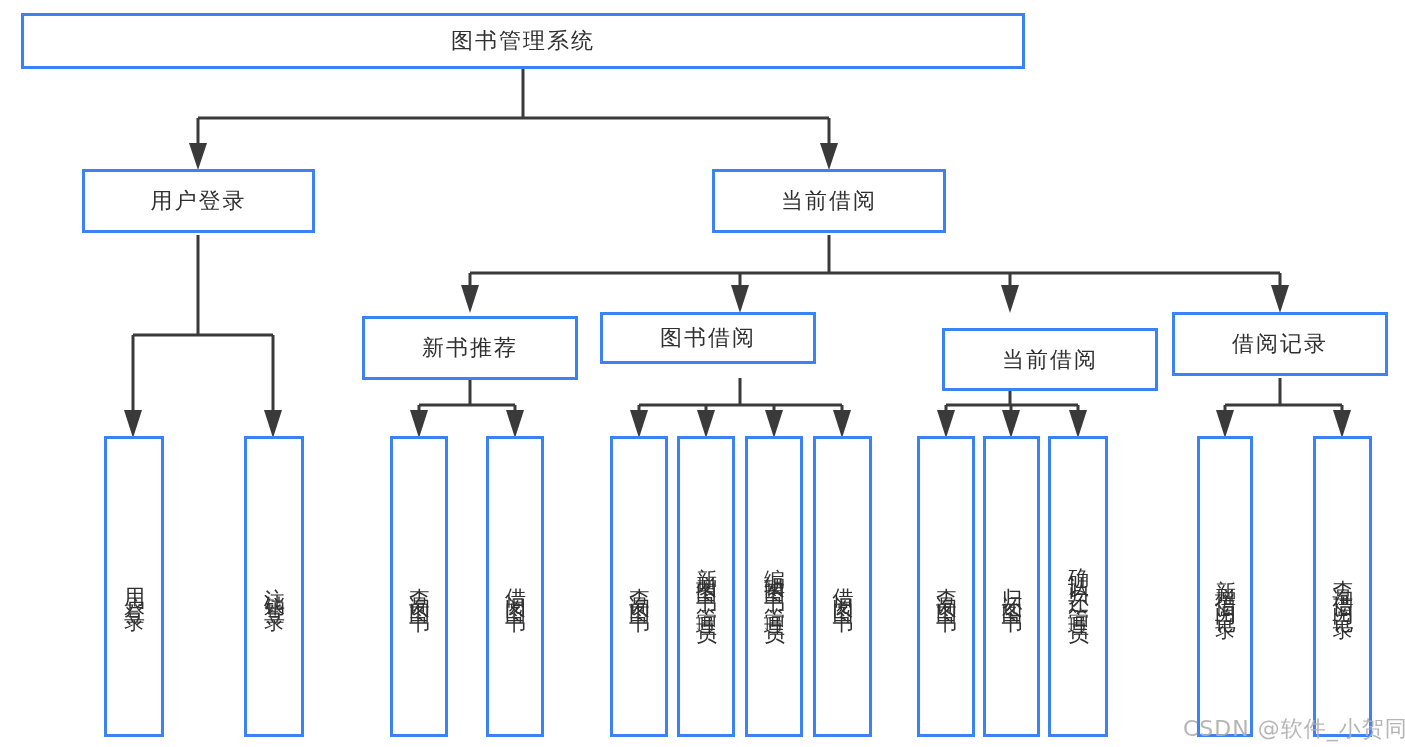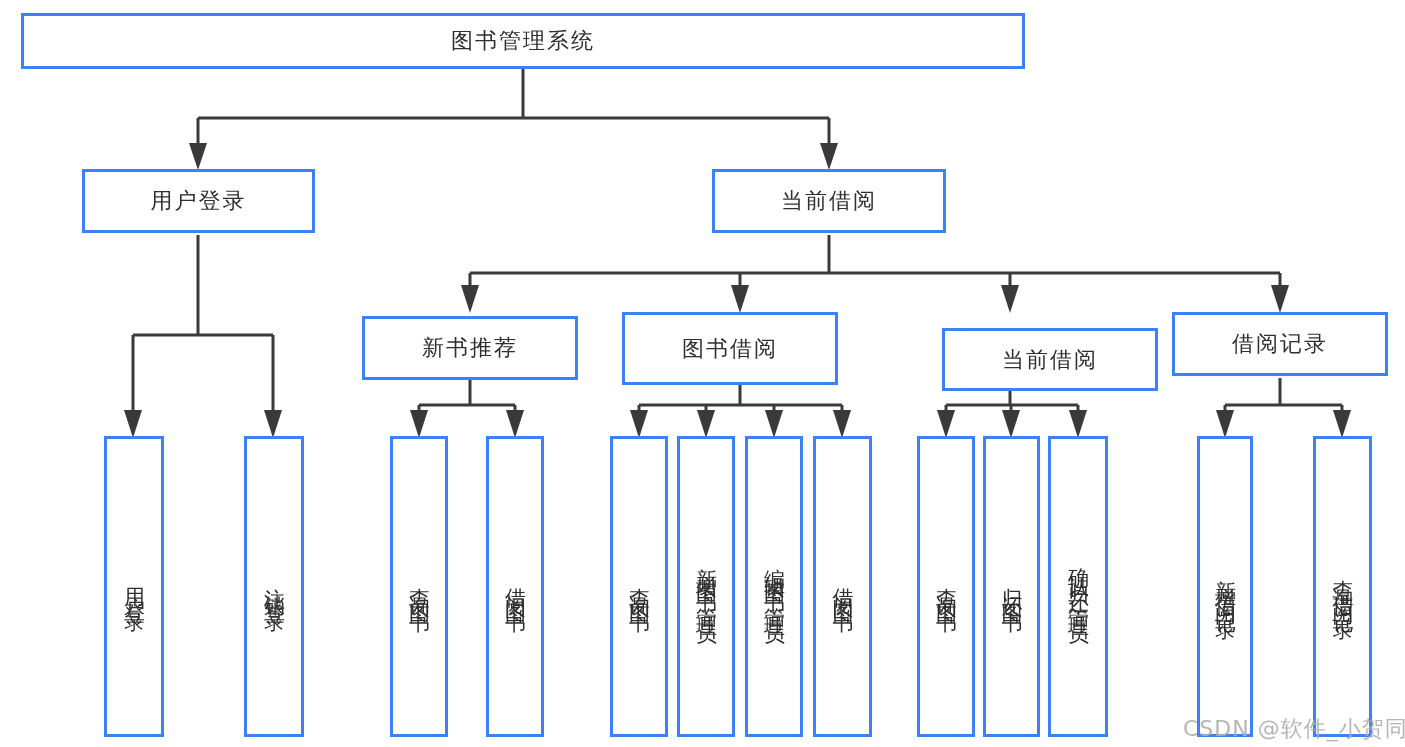--- a/index.html
+++ b/index.html
@@ -120,21 +120,21 @@
   <div class="node hlabel" style="left:82px; top:169px; width:233px; height:64px;">
     <span>用户登录</span>
   </div>
   <div class="node hlabel" style="left:712px; top:169px; width:234px; height:64px;">
     <span>当前借阅</span>
   </div>
 
   <div class="node hlabel" style="left:362px; top:316px; width:216px; height:64px;">
     <span>新书推荐</span>
   </div>
-  <div class="node hlabel" style="left:622px; top:312px; width:216px; height:73px;">
+  <div class="node hlabel" style="left:600px; top:312px; width:216px; height:52px;">
     <span>图书借阅</span>
   </div>
   <div class="node hlabel" style="left:902px; top:328px; width:216px; height:63px;margin-left:40px;">
     <span>当前借阅</span>
   </div>
   <div class="node hlabel" style="left:1172px; top:312px; width:216px; height:64px;">
     <span>借阅记录</span>
   </div>
 
   <div class="node leaf" style="left:104px; width:60px;">

